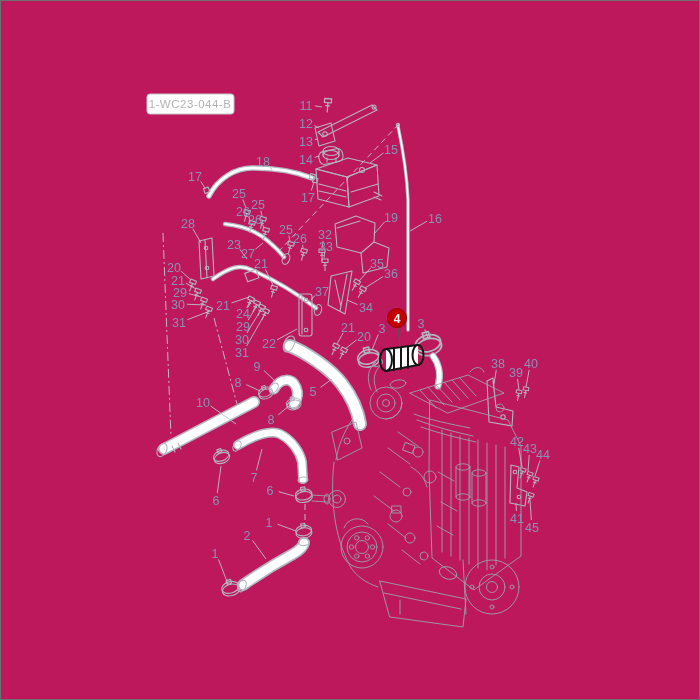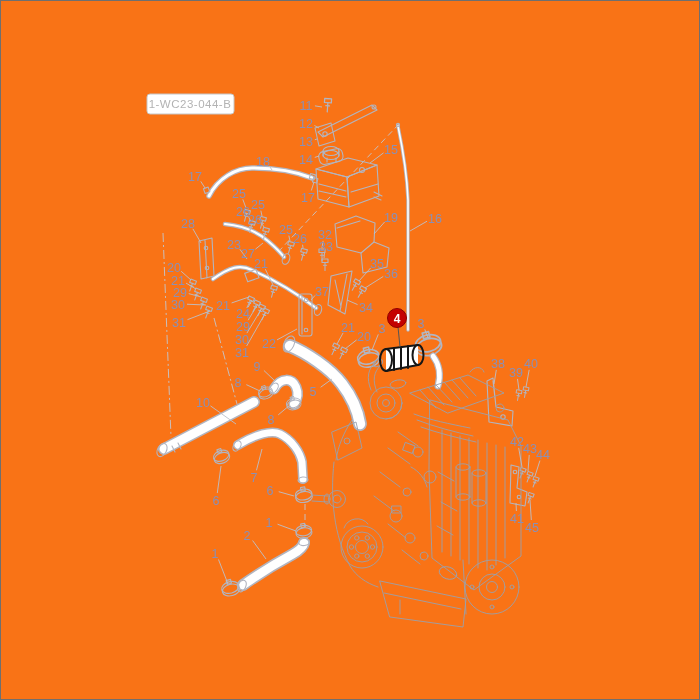--- a/index.html
+++ b/index.html
@@ -1,16 +1,16 @@
 <!DOCTYPE html>
 <html><head>
 <meta charset="utf-8">
 <style>
   html,body{margin:0;padding:0;background:#ffffff;}
-  #stage{width:700px;height:700px;position:relative;background:#f97316;
+  #stage{width:700px;height:700px;position:relative;background:#be185d;
          font-family:"Liberation Sans", sans-serif;}
   svg text{font-family:"Liberation Sans", sans-serif;}
   .frame{fill:none;stroke:#6f6f6f;stroke-width:1;}
   .draw{stroke:#b2b5c0;fill:none;stroke-width:1.1;stroke-linecap:round;stroke-linejoin:round;}
   .engine{stroke:#9aa0ac;fill:none;stroke-width:0.9;stroke-linecap:round;stroke-linejoin:round;}
   .t-o{fill:none;stroke:#b2b5c0;stroke-linecap:round;stroke-linejoin:round;}
   .t-i{fill:none;stroke:#ffffff;stroke-linecap:round;stroke-linejoin:round;}
   .cds{stroke:#c3c6ce;fill:none;stroke-width:0.9;stroke-dasharray:9 3 2 3;}
   .dash{stroke:#c3c6ce;fill:none;stroke-width:0.9;stroke-dasharray:6 4;}
   .part4{stroke:#161616;fill:none;stroke-width:2;stroke-linecap:round;stroke-linejoin:round;}

